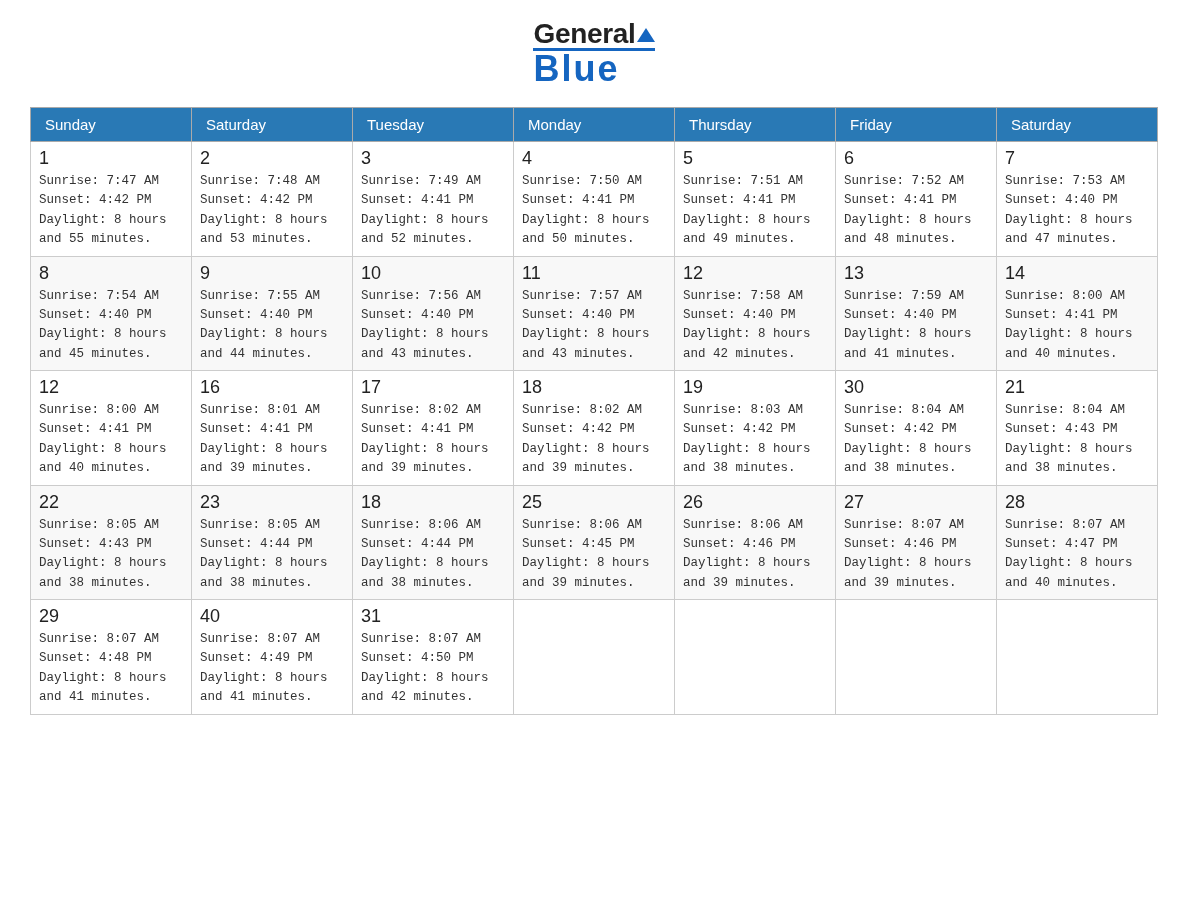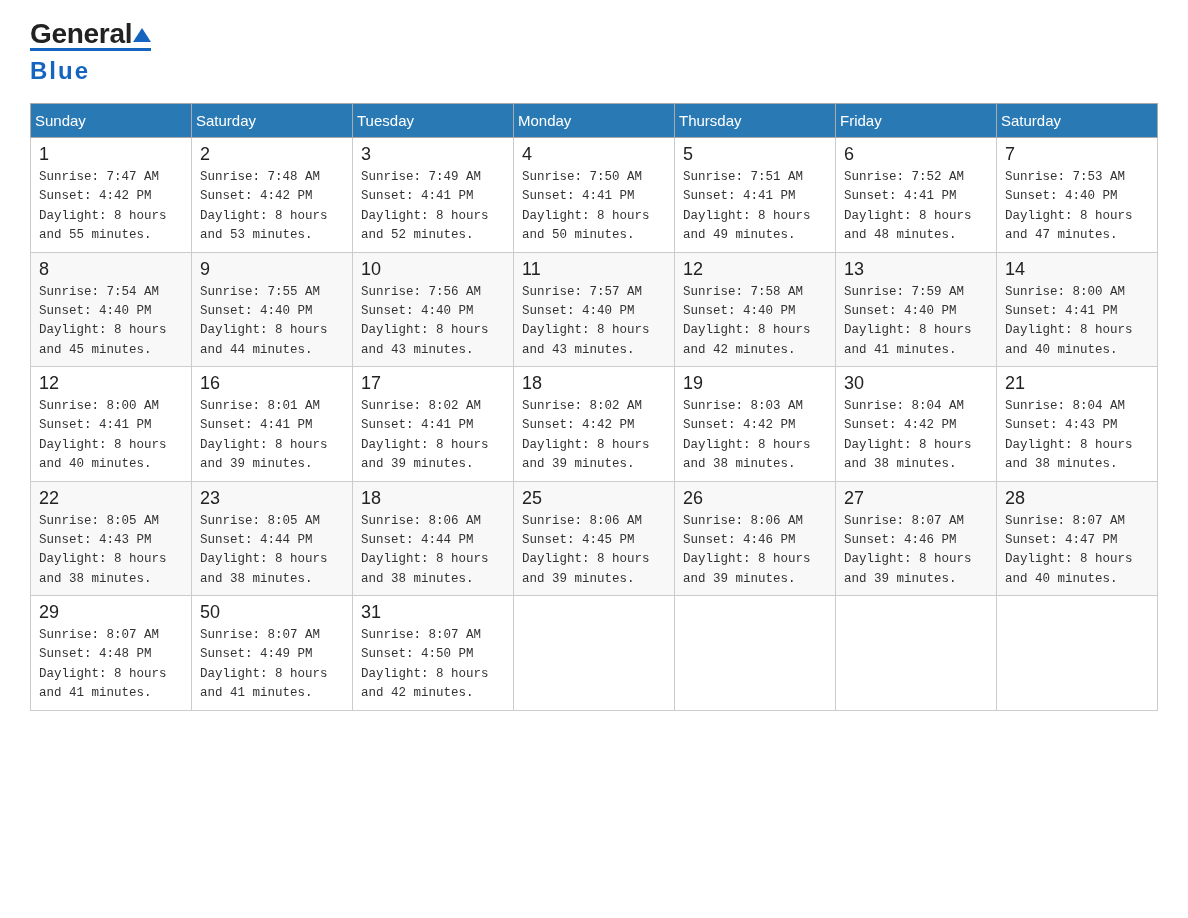--- a/index.html
+++ b/index.html
@@ -5,21 +5,21 @@
     * { margin: 0; padding: 0; box-sizing: border-box; }
     body {
       font-family: Arial, Helvetica, sans-serif;
       background: #ffffff;
       width: 1188px;
       min-height: 918px;
       padding: 20px 30px;
     }
     .header-row {
       display: flex;
-      justify-content: flex-start;
+      justify-content: center;
       align-items: flex-start;
       margin-bottom: 20px;
     }
     .title-block {
       text-align: right;
     }
     .page-title {
       font-size: 52px;
       font-weight: normal;
       color: #1a1a1a;
@@ -33,21 +33,21 @@
     .calendar-table {
       width: 100%;
       border-collapse: collapse;
       border: 1px solid #aaa;
     }
     .calendar-table th {
       background-color: #2979b5;
       color: #ffffff;
       font-size: 15px;
       font-weight: normal;
-      padding: 8px 4px;
+      padding: 8px 14px;
       text-align: left;
       border: 1px solid #aaa;
     }
     .calendar-table td {
       vertical-align: top;
       padding: 6px 8px;
       border: 1px solid #ccc;
       width: calc(100% / 7);
       min-height: 100px;
       font-size: 13px;
@@ -83,26 +83,26 @@
       line-height: 1;
       letter-spacing: -0.3px;
     }
     .logo-line1 .tri {
       display: inline-block;
       margin-left: 1px;
       position: relative;
       top: 1px;
     }
     .logo-line2 {
-      font-size: 24px;
+      font-size: 36px;
       font-weight: bold;
       color: #1565c0;
       line-height: 1;
       border-top: 3px solid #1565c0;
-      padding-top: 8px;
+      padding-top: 0px;
       letter-spacing: 2px;
     }
   </style>
 </head>
 <body>
 
 <div class="header-row">
   <div class="logo-text-block">
     <div class="logo-line1">
       General<span class="tri">
@@ -251,21 +251,21 @@
         <span class="day-number">28</span>
         <span class="day-info">Sunrise: 8:07 AM<br>Sunset: 4:47 PM<br>Daylight: 8 hours<br>and 40 minutes.</span>
       </td>
       </tr>
       <tr>
         <td>
         <span class="day-number">29</span>
         <span class="day-info">Sunrise: 8:07 AM<br>Sunset: 4:48 PM<br>Daylight: 8 hours<br>and 41 minutes.</span>
       </td>
         <td>
-        <span class="day-number">50</span>
+        <span class="day-number">40</span>
         <span class="day-info">Sunrise: 8:07 AM<br>Sunset: 4:49 PM<br>Daylight: 8 hours<br>and 41 minutes.</span>
       </td>
         <td>
         <span class="day-number">31</span>
         <span class="day-info">Sunrise: 8:07 AM<br>Sunset: 4:50 PM<br>Daylight: 8 hours<br>and 42 minutes.</span>
       </td>
         <td class="empty-cell"></td>
         <td class="empty-cell"></td>
         <td class="empty-cell"></td>
         <td class="empty-cell"></td>

